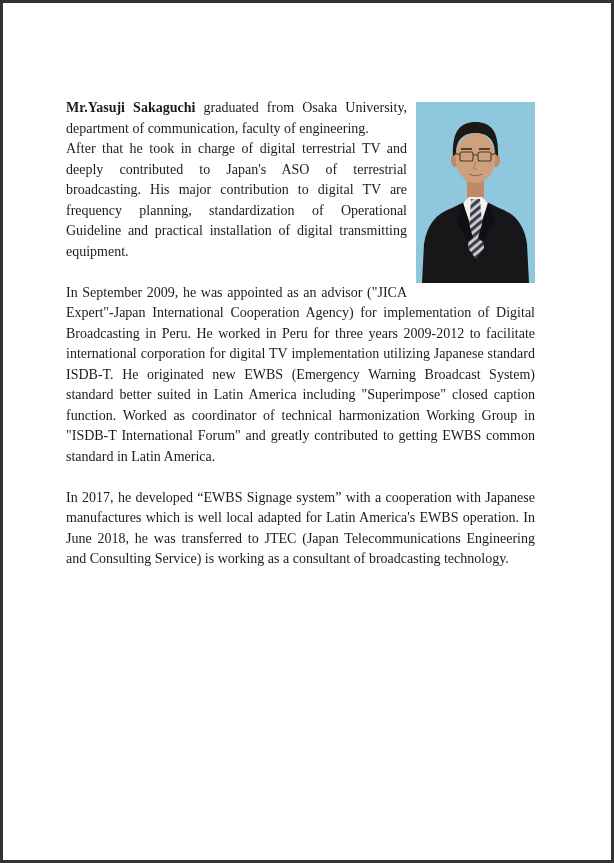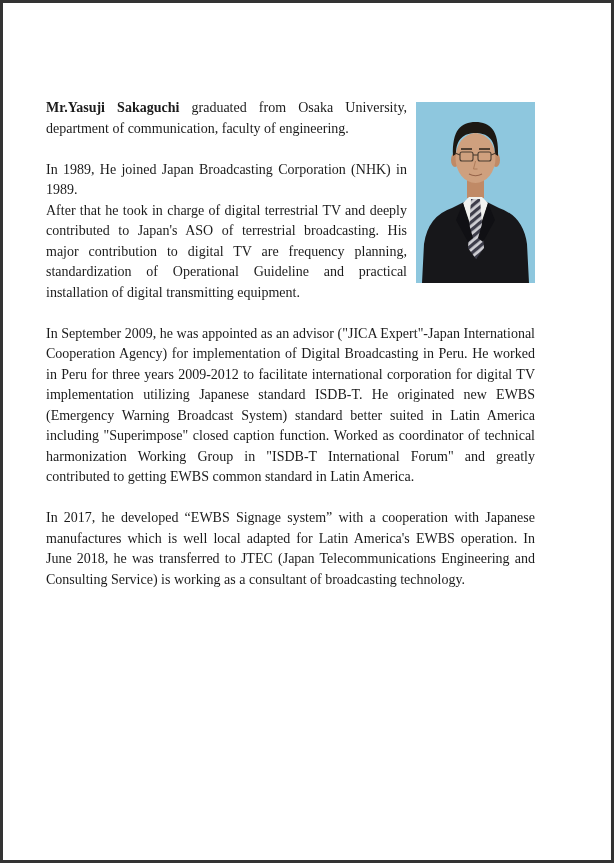--- a/index.html
+++ b/index.html
@@ -6,21 +6,21 @@
   body {
     width: 614px;
     height: 863px;
     background: #ffffff;
     border: 3px solid #333333;
     box-sizing: border-box;
     overflow: hidden;
     font-family: "Liberation Serif", serif;
   }
   .content {
-    padding: 95px 76px 0 43px;
+    padding: 95px 76px 0 63px;
     font-size: 14px;
     line-height: 20.5px;
     color: #1b1b1b;
     text-align: justify;
   }
   .para { margin: 0; }
   .para.gap { margin-top: 20.5px; }
   .name-bold { font-weight: bold; }
   figure.photo {
     float: right;
@@ -83,21 +83,20 @@
         <path d="M75,53 L80,51"></path>
       </g>
 
       <path d="M59.5,59 l-2,8 h4" stroke="#ad7b59" stroke-width="1" fill="none"></path>
       <path d="M53,72 q6.5,3.5 13,0" stroke="#96644a" stroke-width="1.2" fill="none"></path>
     </svg>
   </figure>
 
   <p class="para"><span class="name-bold">Mr.Yasuji Sakaguchi</span><span> graduated from Osaka University, department of communication, faculty of engineering.</span></p>
 
-  <p class="para gap">In 1989, He joined Japan Broadcasting Corporation (NHK) in 1989.</p>
 
 
 
   <p class="para">After that he took in charge of digital terrestrial TV and deeply contributed to Japan's ASO of terrestrial broadcasting. His major contribution to digital TV are frequency planning, standardization of Operational Guideline and practical installation of digital transmitting equipment.</p>
 
   <p class="para gap">In September 2009, he was appointed as an advisor ("JICA Expert"-Japan International Cooperation Agency) for implementation of Digital Broadcasting in Peru. He worked in Peru for three years 2009-2012 to facilitate international corporation for digital TV implementation utilizing Japanese standard ISDB-T. He originated new EWBS (Emergency Warning Broadcast System) standard better suited in Latin America including "Superimpose" closed caption function. Worked as coordinator of technical harmonization Working Group in "ISDB-T International Forum" and greatly contributed to getting EWBS common standard in Latin America.</p>
 
   <p class="para gap">In 2017, he developed “EWBS Signage system” with a cooperation with Japanese manufactures which is well local adapted for Latin America's EWBS operation. In June 2018, he was transferred to JTEC (Japan Telecommunications Engineering and Consulting Service) is working as a consultant of broadcasting technology.</p>
 
 </div>

